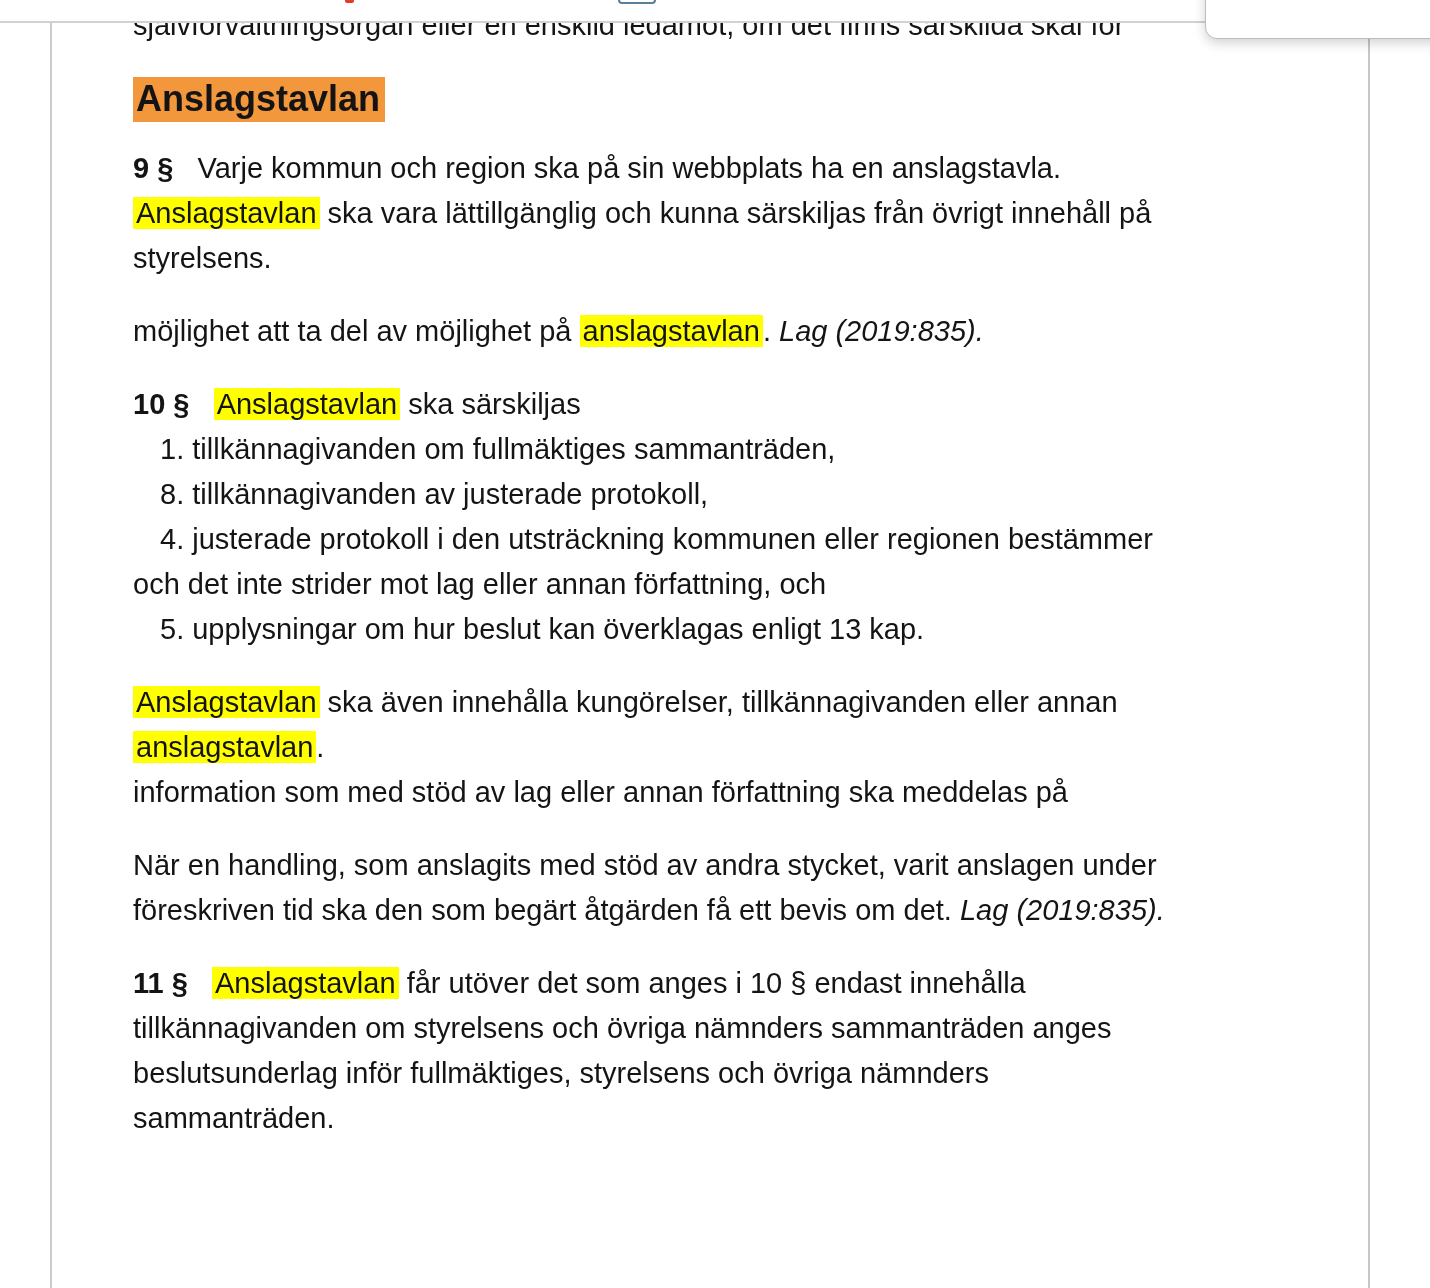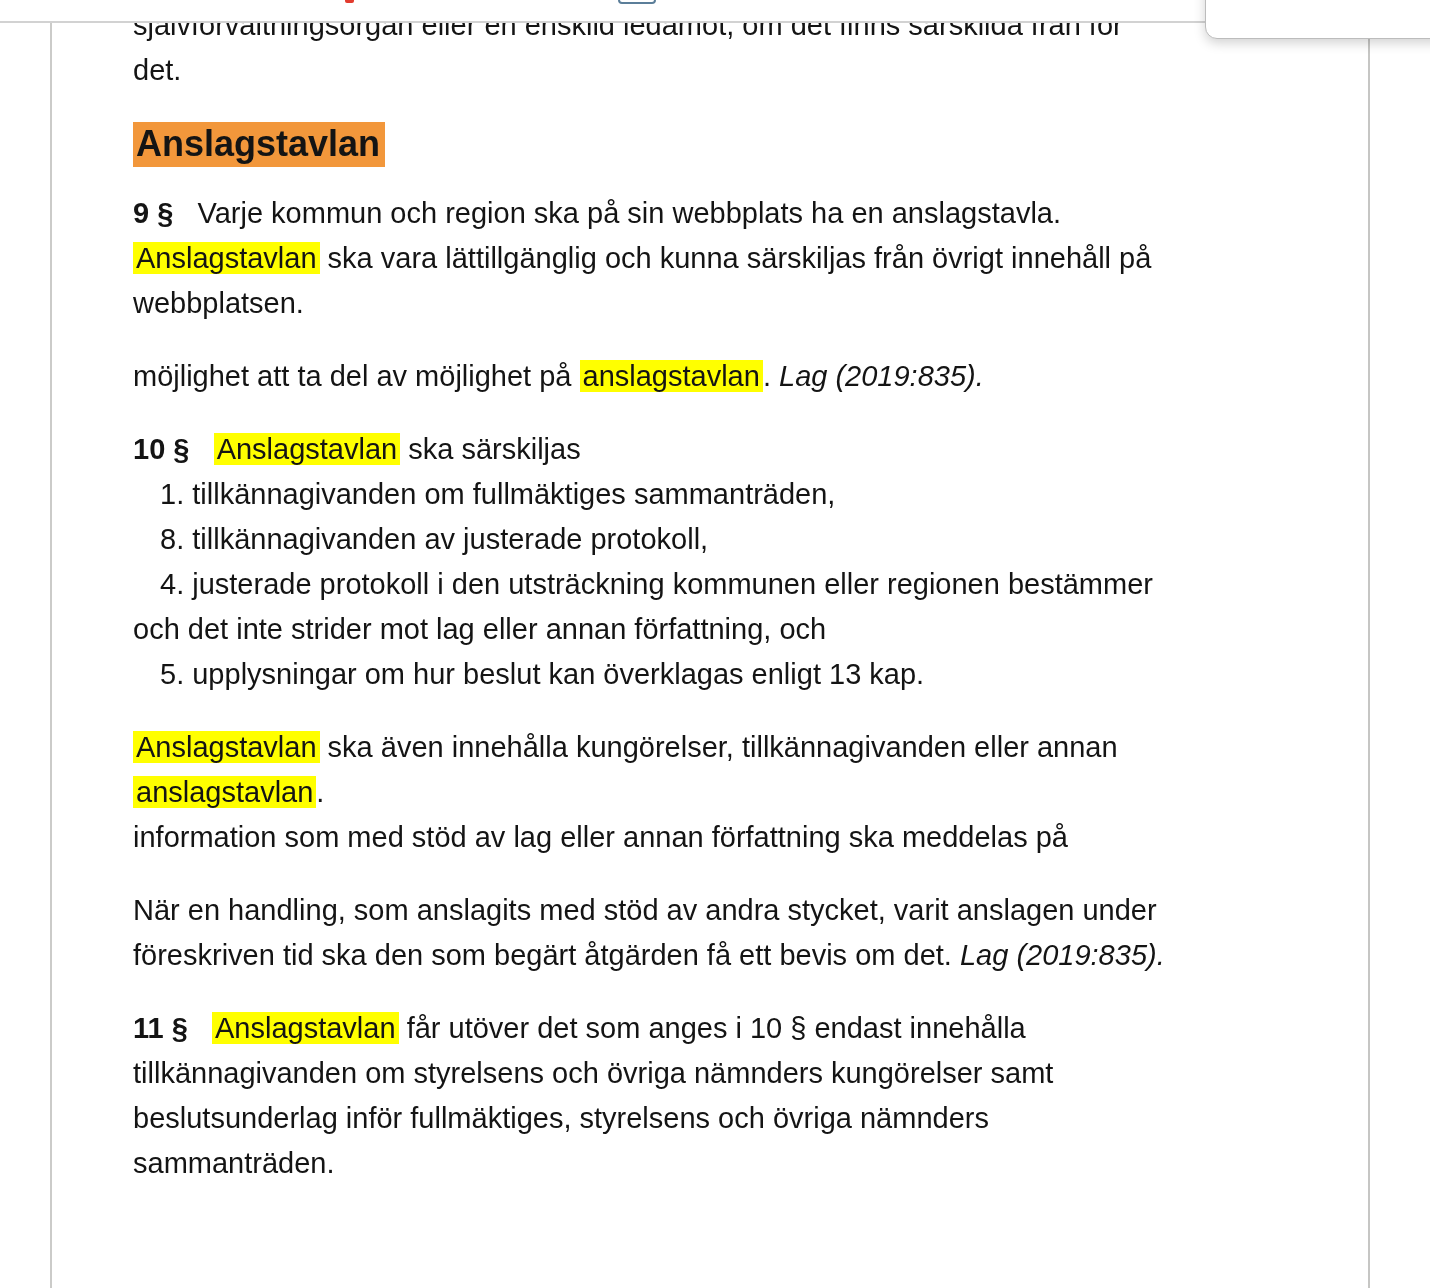--- a/index.html
+++ b/index.html
@@ -56,32 +56,31 @@
     padding:1px 5px 3px 3px;
   }
   .ind { padding-left:27px; }
 </style>
 </head>
 <body>
 
 <div class="content">
 
   <div class="para">
-    <div class="ln"><span>självförvaltningsorgan eller en enskild ledamot, om det finns särskilda från för</span></div>
-    <div class="ln"><span>det.</span></div>
+    <div class="ln"><span>självförvaltningsorgan eller en enskild ledamot, om det finns särskilda skäl för</span></div>
   </div>
 
   <div class="h-para">
     <div class="hln"><span class="hlA">Anslagstavlan</span></div>
   </div>
 
   <div class="para">
     <div class="ln"><span class="b">9 §   </span><span>Varje kommun och region ska på sin webbplats ha en anslagstavla.</span></div>
     <div class="ln"><span class="hl">Anslagstavlan</span><span> ska vara lättillgänglig och kunna särskiljas från övrigt innehåll på</span></div>
-    <div class="ln"><span>webbplatsen.</span></div>
+    <div class="ln"><span>styrelsens.</span></div>
   </div>
 
   <div class="para">
     <div class="ln"><span>möjlighet att ta del av möjlighet på </span><span class="hl">anslagstavlan</span><span>. </span><span class="i">Lag (2019:835).</span></div>
   </div>
 
   <div class="para">
     <div class="ln"><span class="b">10 §   </span><span class="hl">Anslagstavlan</span><span> ska särskiljas</span></div>
     <div class="ln ind"><span>1. tillkännagivanden om fullmäktiges sammanträden,</span></div>
     <div class="ln ind"><span>8. tillkännagivanden av justerade protokoll,</span></div>
@@ -96,21 +95,21 @@
     <div class="ln"><span>information som med stöd av lag eller annan författning ska meddelas på</span></div>
   </div>
 
   <div class="para">
     <div class="ln"><span>När en handling, som anslagits med stöd av andra stycket, varit anslagen under</span></div>
     <div class="ln"><span>föreskriven tid ska den som begärt åtgärden få ett bevis om det. </span><span class="i">Lag (2019:835).</span></div>
   </div>
 
   <div class="para">
     <div class="ln"><span class="b">11 §   </span><span class="hl">Anslagstavlan</span><span> får utöver det som anges i 10 § endast innehålla</span></div>
-    <div class="ln"><span>tillkännagivanden om styrelsens och övriga nämnders kungörelser samt</span></div>
+    <div class="ln"><span>tillkännagivanden om styrelsens och övriga nämnders sammanträden anges</span></div>
     <div class="ln"><span>beslutsunderlag inför fullmäktiges, styrelsens och övriga nämnders</span></div>
     <div class="ln"><span>sammanträden.</span></div>
   </div>
 
 </div>
 
 <div class="border-left"></div>
 <div class="border-right"></div>
 
 <div class="chrome">

